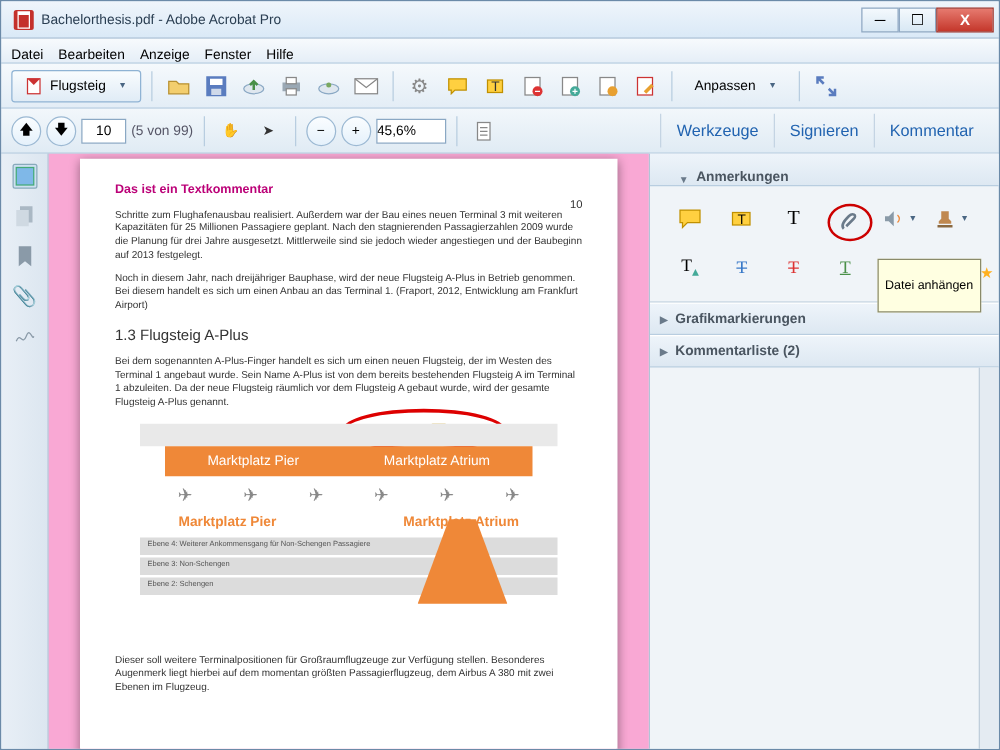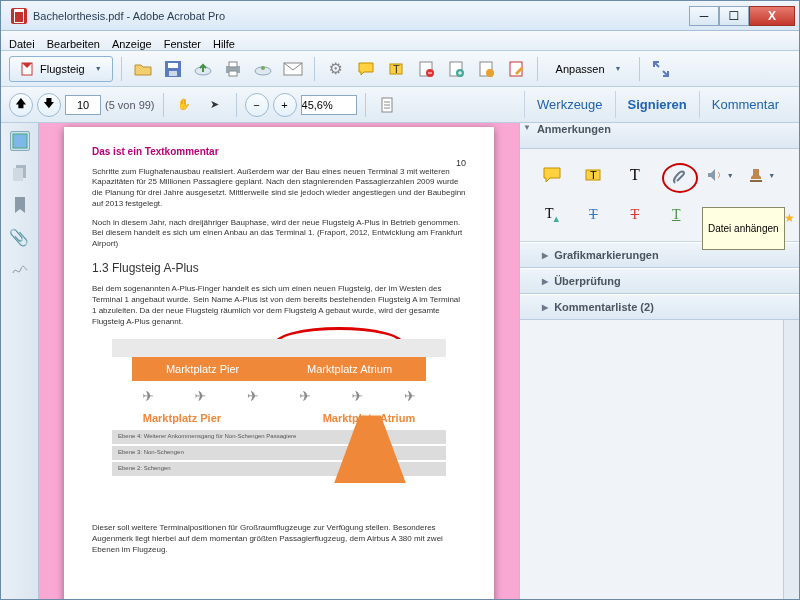--- a/index.html
+++ b/index.html
@@ -38,28 +38,28 @@
 .note{position:absolute;left:280px;top:212px;width:14px;height:12px;background:#ffd040;border:1px solid #c09000;border-radius:2px}
 .diagram{margin-top:12px;height:170px;position:relative}
 .gate-top{height:18px;background:#e9e9e9;margin:0 20px}
 .orange-band{height:24px;background:#ef8838;margin:0 40px;display:flex;justify-content:space-around;align-items:center;color:#fff;font-size:7px}
 .planes{display:flex;justify-content:space-around;margin:6px 30px 6px}
 .plane{width:18px;height:18px;text-align:center;color:#888;font-size:14px}
 .labels{display:flex;justify-content:space-around;color:#ef8838;font-size:7px;font-weight:bold;margin-bottom:4px}
 .grey-bar{height:14px;background:#dcdcdc;margin:2px 20px;font-size:6px;padding:2px 6px;color:#555}
 .pyramid{position:absolute;right:60px;top:76px;width:72px;height:68px;background:#ef8838;clip-path:polygon(35% 0,65% 0,100% 100%,0 100%)}
 .right-panel{width:280px;background:#f0f4f8;border-left:1px solid #b0c4d6;display:flex;flex-direction:column}
-.panel-head{height:26px;background:linear-gradient(#eef4fa,#dde8f2);border-bottom:1px solid #b8cde0;display:flex;align-items:flex-start;padding:0 3px;gap:6px;font-weight:bold;color:#4a5560}
+.panel-head{height:26px;background:linear-gradient(#eef4fa,#dde8f2);border-bottom:1px solid #b8cde0;display:flex;align-items:flex-end;padding:0 23px;gap:6px;font-weight:bold;color:#4a5560}
 .panel-head::before{content:"▼";font-size:8px;color:#6a7a8a}
 .tools-grid{padding:14px 18px;display:grid;grid-template-columns:repeat(6,1fr);gap:10px 8px;border-bottom:1px solid #c8d6e2}
 .tool{width:28px;height:24px;display:flex;align-items:center;justify-content:center;cursor:pointer;border-radius:3px;position:relative}
 .tool-circled{border:2px solid #c00;border-radius:50%;width:36px;height:30px}
 .tooltip{position:absolute;left:182px;top:58px;background:#ffffe1;border:1px solid #8a8a6a;padding:15px 5px;font-size:10px;white-space:nowrap;z-index:10}
 .star{position:absolute;left:264px;top:62px;color:#ffb020;font-size:12px}
-.accordion{height:26px;background:linear-gradient(#eef4fa,#dde8f2);border-bottom:1px solid #b8cde0;border-top:1px solid #fff;display:flex;align-items:center;padding:0 22px;gap:6px;font-weight:bold;color:#4a5560;cursor:pointer}
+.accordion{height:26px;background:linear-gradient(#eef4fa,#dde8f2);border-bottom:1px solid #b8cde0;border-top:1px solid #fff;display:flex;align-items:center;padding:0 8px;gap:6px;font-weight:bold;color:#4a5560;cursor:pointer}
 .accordion::before{content:"▶";font-size:8px;color:#6a7a8a}
 .scroll{position:absolute;right:0;top:0;width:16px;height:100%;background:#e4ebf2;border-left:1px solid #c0cedb}
 svg{overflow:visible}
 </style>
 </head>
 <body>
 
 <div class="titlebar">
   <div class="app-icon"></div>
   <div class="title">Bachelorthesis.pdf - Adobe Acrobat Pro</div>
@@ -195,21 +195,21 @@
   <input class="zoom-in drop" value="45,6%" style="">
   <div class="sep"></div>
   <div class="tbtn">
       <svg width="14" height="16">
         <rect x="2" y="1" width="10" height="14" fill="#fff" stroke="#888"></rect>
         <path d="M4 5h6M4 8h6M4 11h6" stroke="#888"></path>
       </svg>
     </div>
   <div class="right-tabs">
     <div class="rtab">Werkzeuge</div>
-    <div class="rtab" style="font-weight:bold">Signieren</div>
+    <div class="rtab" style="font-weight:normal">Signieren</div>
     <div class="rtab">Kommentar</div>
   </div>
 </div>
 
 <div class="main">
   <div class="left-rail">
     <div class="rail-i" style="background:#cde0f0;border:1px solid #8ab;border-radius:2px">
         <svg width="14" height="14">
           <rect width="14" height="14" fill="#7fb8e8" stroke="#4a7"></rect>
         </svg>
@@ -323,22 +323,19 @@
             <span style="font-size:14px;font-family:serif;text-decoration:underline;color:#4a9048">T</span>
           </div>
       </div>
       <div class="tooltip">Datei anhängen</div>
       <div class="star">★</div>
     </div>
     <div class="accordion">
         <span>Grafikmarkierungen</span>
       </div>
     <div class="accordion">
-        <span>Überprüfung</span>
-      </div>
-    <div class="accordion">
         <span>Kommentarliste (2)</span>
       </div>
     <div style="flex:1;position:relative">
       <div class="scroll"></div>
     </div>
   </div>
 </div>
 
 </body></html>

